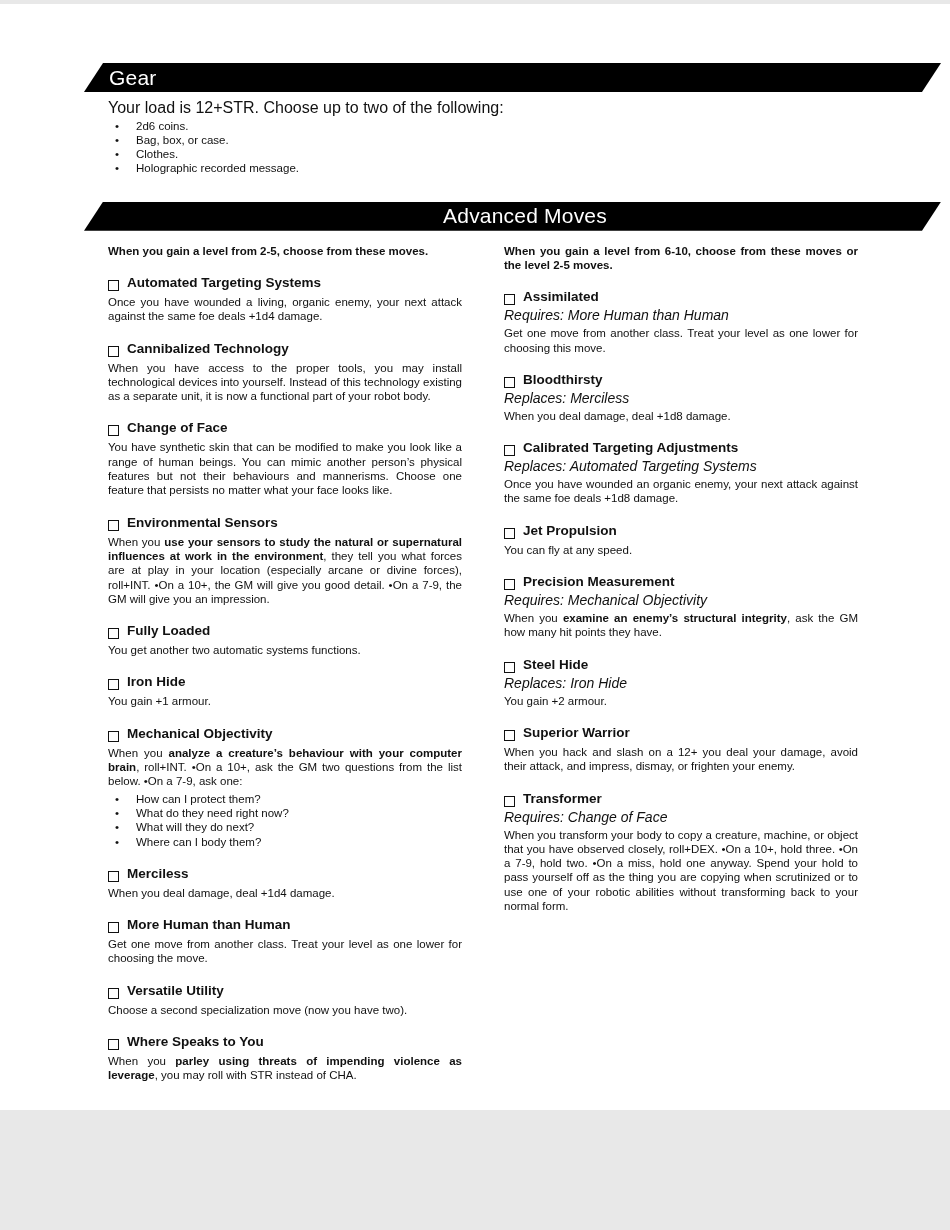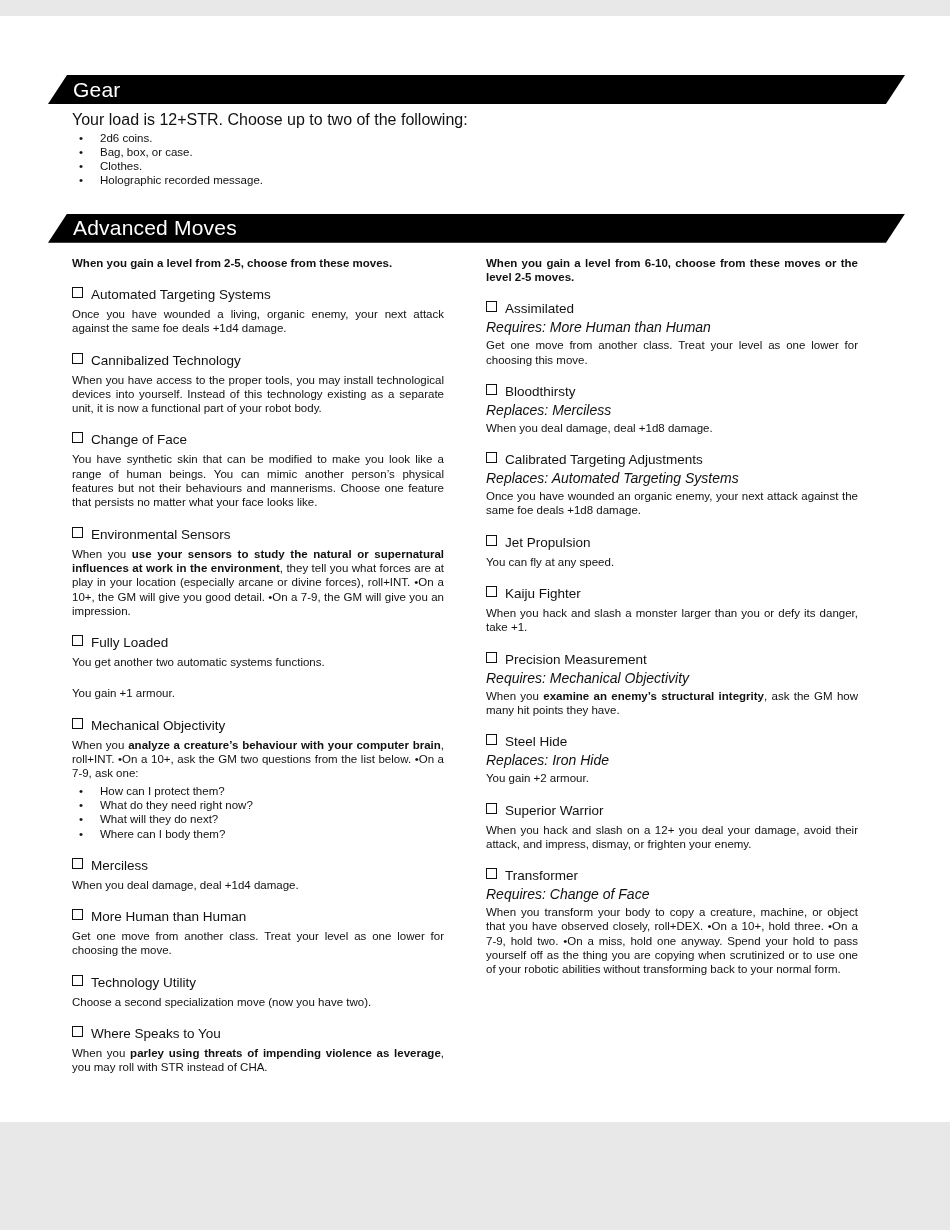--- a/index.html
+++ b/index.html
@@ -1,40 +1,40 @@
 <!DOCTYPE html>
 <html><head>
 <meta charset="utf-8">
 <style>
   html,body{margin:0;padding:0;background:#e8e8e8;}
   .page{
-    width:950px;height:1106px;margin:16px auto;background:#ffffff;
+    width:950px;height:1106px;margin:4px auto;background:#ffffff;
     font-family:"Liberation Sans",sans-serif;color:#111;
-    position:relative;box-sizing:border-box;overflow:hidden;
+    position:relative;box-sizing:border-box;overflow:hidden;padding-left:36px;
   }
   .banner{
     margin-left:48px;width:857px;height:29px;background:#000;color:#fff;
     clip-path:polygon(19px 0,100% 0,calc(100% - 19px) 100%,0 100%);
     display:flex;align-items:center;padding-left:25px;box-sizing:border-box;
     font-size:21px;letter-spacing:0.2px;font-weight:400;
   }
   .banner.first{margin-top:59px;}
-  .banner.second{margin-top:26px;}
+  .banner.second{margin-top:26px;justify-content:center;}
   .content{padding:0 92px 0 72px;}
   .intro-line{font-size:16px;line-height:14.5px;margin-top:9px;}
   ul.plain{list-style:none;margin:3px 0 0 0;padding:0;}
   ul.plain li{position:relative;padding-left:28px;font-size:11.5px;line-height:14.3px;}
   ul.plain li::before{content:"\2022";position:absolute;left:7px;top:0;}
   .columns{
     display:grid;grid-template-columns:1fr 1fr;column-gap:41px;
     padding:0 92px 0 72px;margin-top:13px;gap:42px;
   }
   .col-intro{font-size:11.5px;line-height:14.3px;font-weight:bold;text-align:justify;margin:0;}
   .move{margin-top:17px;}
-  .move-title{display:flex;align-items:flex-start;font-weight:normal;font-size:13.5px;line-height:16px;}
+  .move-title{display:flex;align-items:flex-end;font-weight:bold;font-size:13.5px;line-height:16px;}
   .checkbox{
     display:inline-block;width:9px;height:9px;border:1.2px solid #111;
     margin-right:8px;flex:0 0 auto;background:#fff;
   }
   .move-note{font-size:14px;line-height:14px;font-style:italic;margin-top:3px;}
   .move-body{font-size:11.5px;line-height:14.3px;text-align:justify;margin:4px 0 0 0;}
   .move-body .b{font-weight:bold;}
 </style>
 </head>
 <body>
@@ -92,20 +92,24 @@
             <p class="move-body"><span>When you </span><span class="b">use your sensors to study the natural or supernatural influences at work in the environment</span><span>, they tell you what forces are at play in your location (especially arcane or divine forces), roll+INT. •On a 10+, the GM will give you good detail. •On a 7-9, the GM will give you an impression.</span></p>
           </div>
           <div class="move">
             <div class="move-title">
               <span class="checkbox"></span>
               <span>Fully Loaded</span>
             </div>
             <p class="move-body"><span>You get another two automatic systems functions.</span></p>
           </div>
           <div class="move">
+            <div class="move-title">
+              <span class="checkbox"></span>
+              <span>Iron Hide</span>
+            </div>
             <p class="move-body"><span>You gain +1 armour.</span></p>
           </div>
           <div class="move">
             <div class="move-title">
               <span class="checkbox"></span>
               <span>Mechanical Objectivity</span>
             </div>
             <p class="move-body"><span>When you </span><span class="b">analyze a creature’s behaviour with your computer brain</span><span>, roll+INT. •On a 10+, ask the GM two questions from the list below. •On a 7-9, ask one:</span></p>
             <ul class="plain">
               <li>How can I protect them?</li>
@@ -124,21 +128,21 @@
           <div class="move">
             <div class="move-title">
               <span class="checkbox"></span>
               <span>More Human than Human</span>
             </div>
             <p class="move-body"><span>Get one move from another class. Treat your level as one lower for choosing the move.</span></p>
           </div>
           <div class="move">
             <div class="move-title">
               <span class="checkbox"></span>
-              <span>Technology Utility</span>
+              <span>Versatile Utility</span>
             </div>
             <p class="move-body"><span>Choose a second specialization move (now you have two).</span></p>
           </div>
           <div class="move">
             <div class="move-title">
               <span class="checkbox"></span>
               <span>Where Speaks to You</span>
             </div>
             <p class="move-body"><span>When you </span><span class="b">parley using threats of impending violence as leverage</span><span>, you may roll with STR instead of CHA.</span></p>
           </div>
@@ -174,27 +178,20 @@
           <div class="move">
             <div class="move-title">
               <span class="checkbox"></span>
               <span>Jet Propulsion</span>
             </div>
             <p class="move-body"><span>You can fly at any speed.</span></p>
           </div>
           <div class="move">
             <div class="move-title">
               <span class="checkbox"></span>
-              <span>Kaiju Fighter</span>
-            </div>
-            <p class="move-body"><span>When you hack and slash a monster larger than you or defy its danger, take +1.</span></p>
-          </div>
-          <div class="move">
-            <div class="move-title">
-              <span class="checkbox"></span>
               <span>Precision Measurement</span>
             </div>
             <div class="move-note">Requires: Mechanical Objectivity</div>
             <p class="move-body"><span>When you </span><span class="b">examine an enemy’s structural integrity</span><span>, ask the GM how many hit points they have.</span></p>
           </div>
           <div class="move">
             <div class="move-title">
               <span class="checkbox"></span>
               <span>Steel Hide</span>
             </div>

